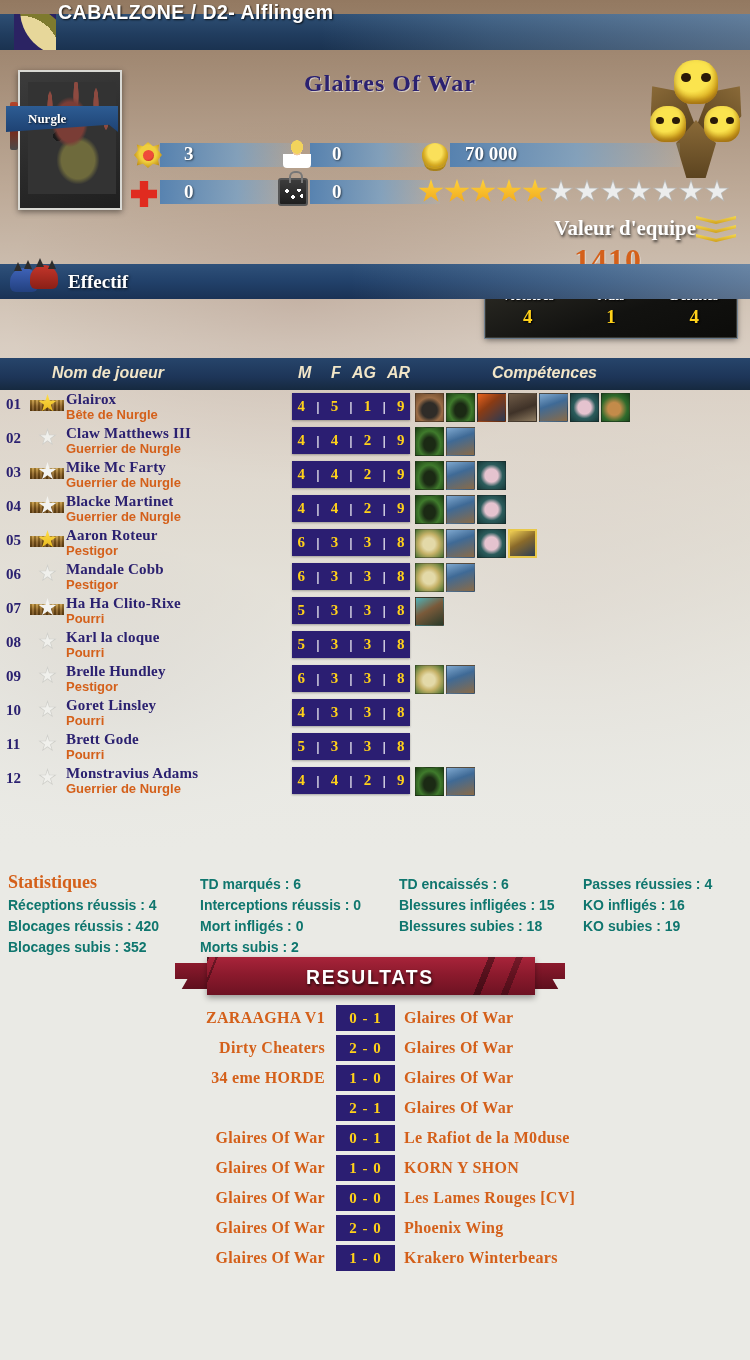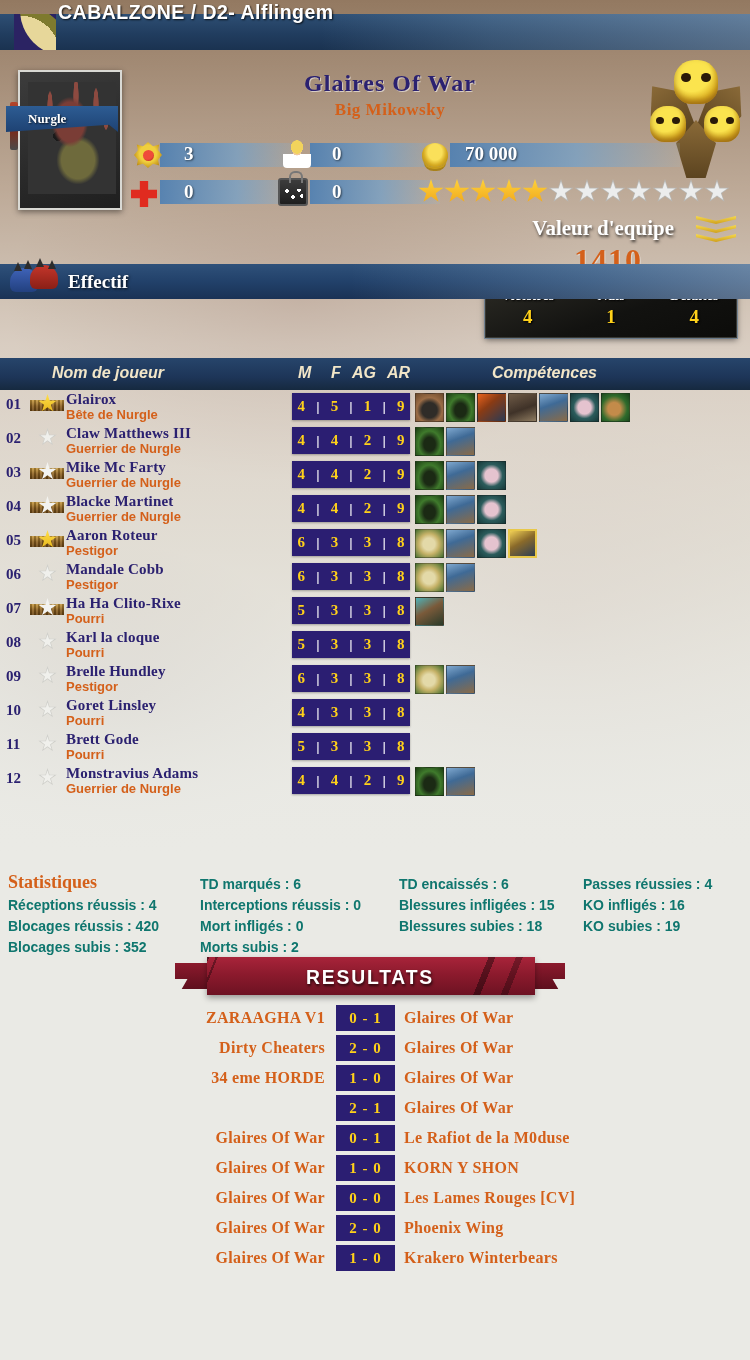--- a/index.html
+++ b/index.html
@@ -211,21 +211,21 @@
     clip-path: polygon(50% 0,61% 35%,98% 35%,68% 57%,79% 91%,50% 70%,21% 91%,32% 57%,2% 35%,39% 35%);
   }
   .star-inner {
     position:absolute; inset:2.4px;
     background: rgba(245,246,247,0.85);
     clip-path: polygon(50% 0,61% 35%,98% 35%,68% 57%,79% 91%,50% 70%,21% 91%,32% 57%,2% 35%,39% 35%);
   }
 
   
   .tv-label {
-    position: absolute; right: 76px; top: 216px;
+    position: absolute; right: 54px; top: 216px;
     color: #ffffff; font-size: 21px; font-weight: bold;
     font-family: "Liberation Serif", serif;
     text-shadow: 1px 2px 3px rgba(0,0,0,0.7);
   }
   .tv-chevrons {
     position: absolute; right: 12px; top: 216px; width: 42px; height: 26px;
   }
   .chev {
     position: absolute; left: 0; width: 40px; height: 8px;
     background: linear-gradient(180deg,#f4d martian,#d4a81c);
@@ -465,21 +465,20 @@
 
   <div class="team-card">
     <div class="creature"></div>
   </div>
   <div class="ribbon-pole"></div>
   <div class="team-ribbon">
     <span>Nurgle</span>
   </div>
 
   <div class="team-name">Glaires Of War</div>
-  <div class="coach-name">Big Mikowsky</div>
 
   <div class="team-logo">
     <div class="tl-petal" style="left:2px; top:22px; transform: rotate(-38deg);"></div>
     <div class="tl-petal" style="left:54px; top:22px; transform: rotate(38deg);"></div>
     <div class="tl-petal" style="left:28px; top:62px; transform: rotate(0deg);"></div>
     <div class="tl-skull" style="left:26px; top:2px; width:44px; height:44px;"></div>
     <div class="tl-skull" style="left:2px; top:48px; width:36px; height:36px;"></div>
     <div class="tl-skull" style="left:56px; top:48px; width:36px; height:36px;"></div>
   </div>
 

